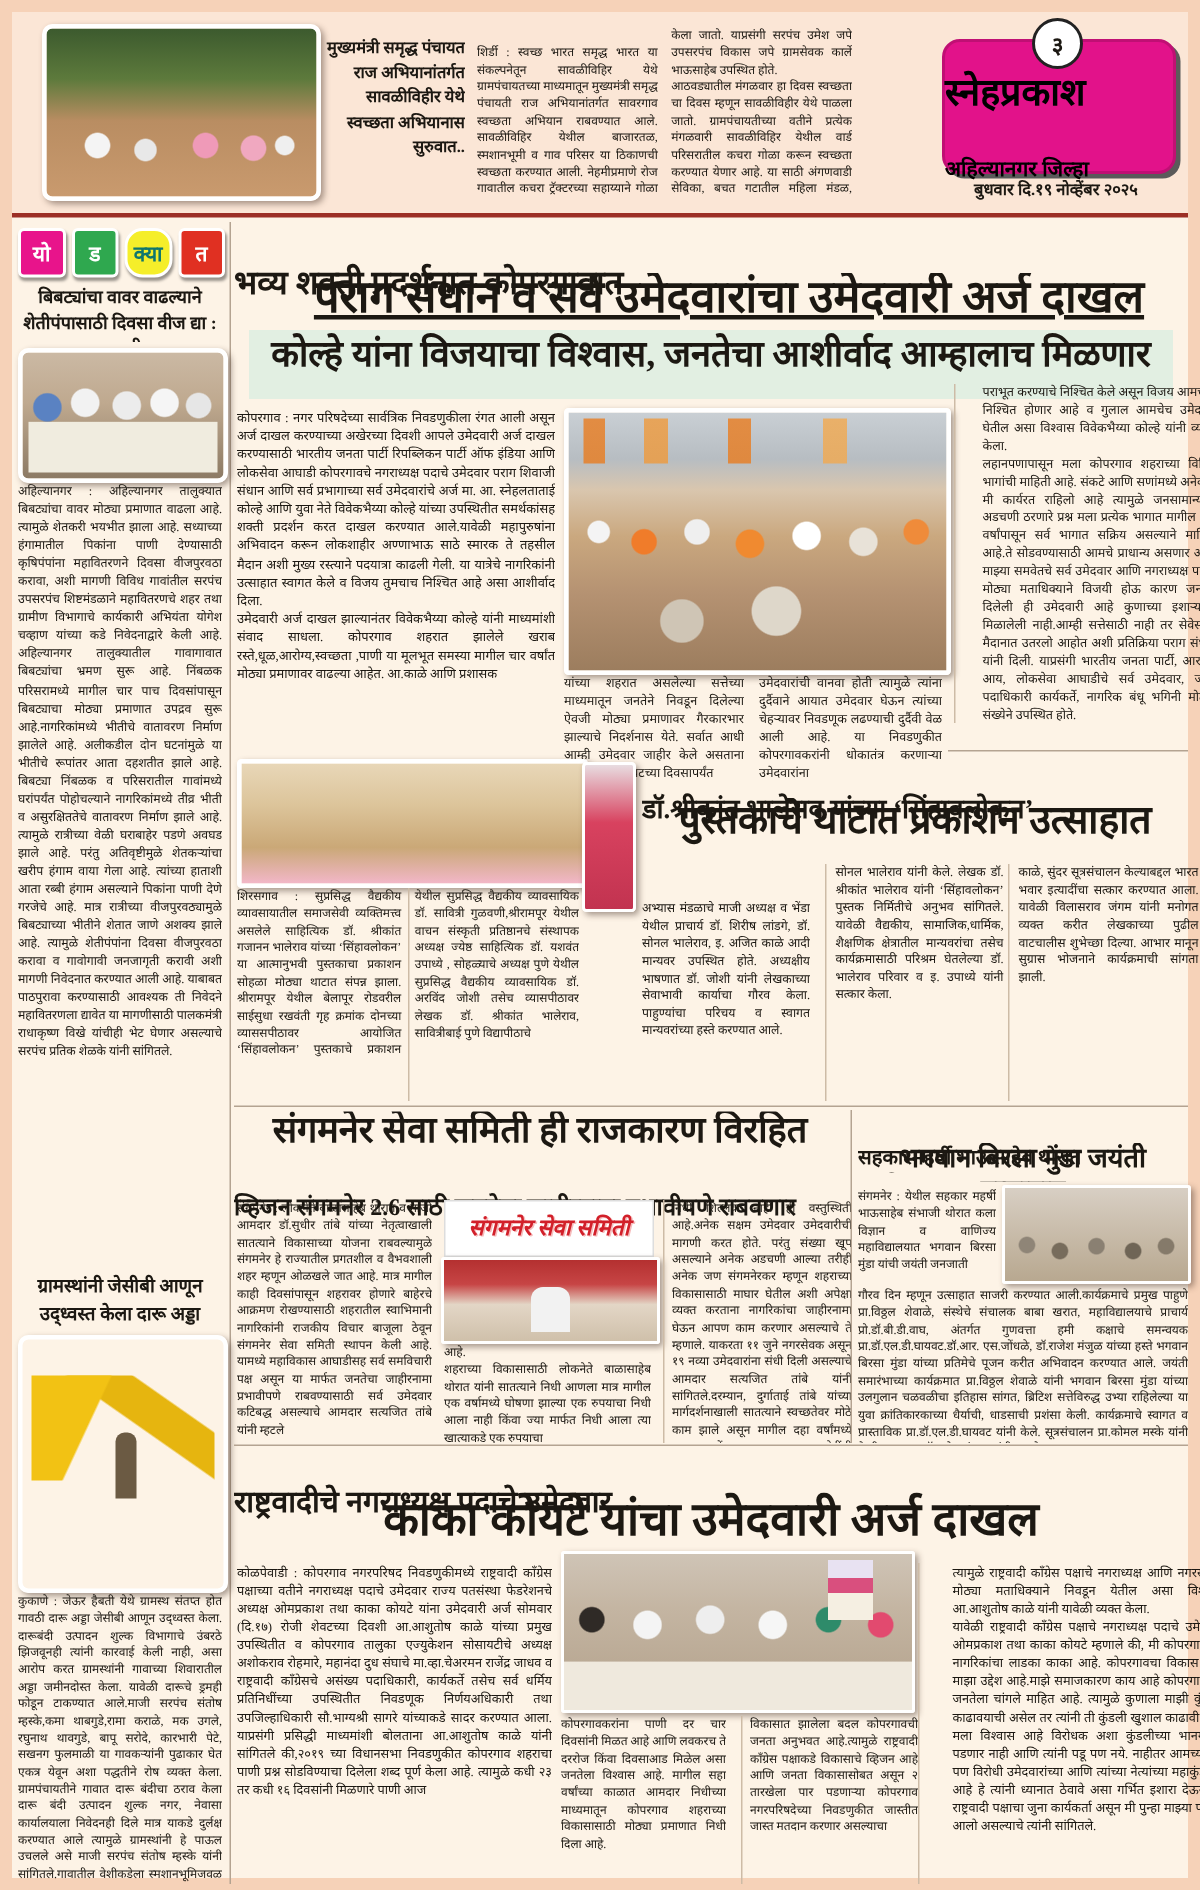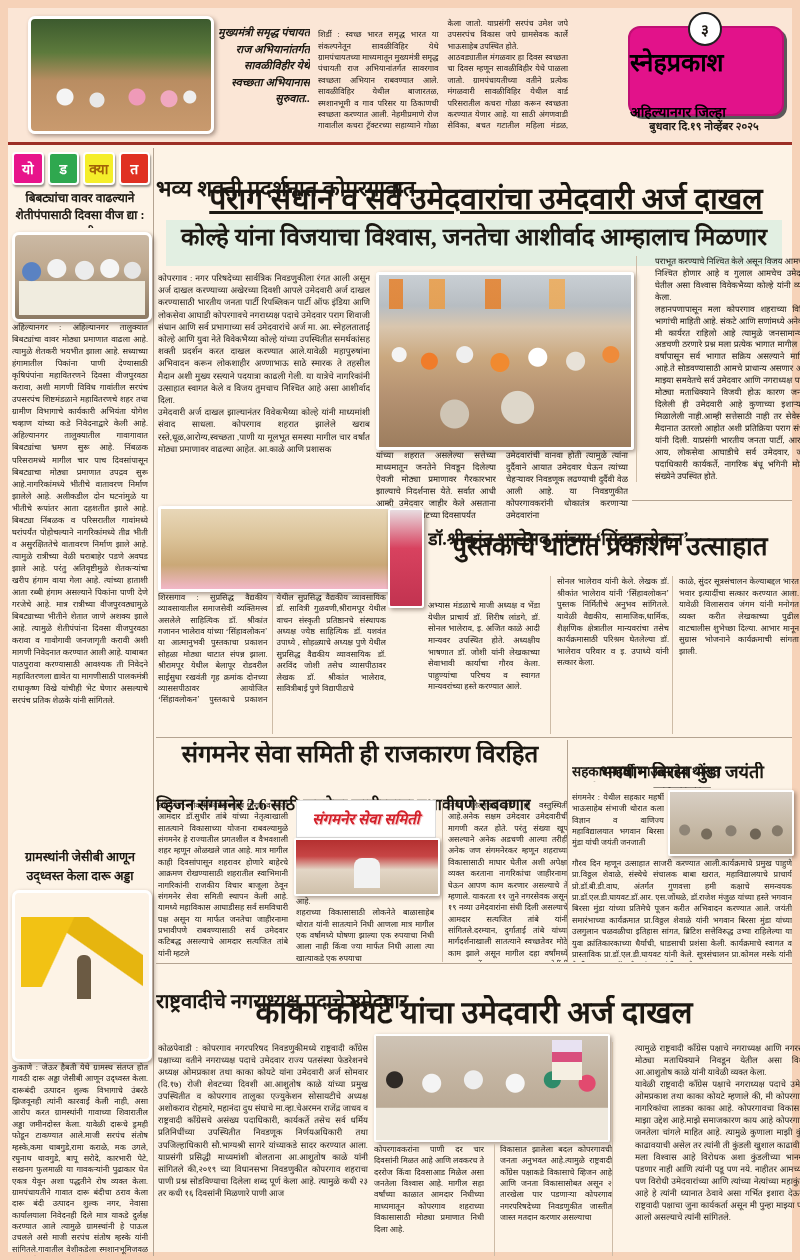--- a/index.html
+++ b/index.html
@@ -10,21 +10,21 @@
   .topstrip-bg{left:8px;top:8px;width:784px;height:134px;background:#fbe6d6;}
   .rule-h{background:#9c2f26;}
   .hairline{background:#b4a391;}
   .photo{border:3px solid #ffffff;border-radius:7px;box-shadow:2px 2px 4px rgba(60,40,30,.45);
          overflow:hidden;}
   .body-text{font-size:8.5px;line-height:1.42;text-align:justify;overflow:hidden;
              white-space:pre-line;}
   .headline{font-weight:bold;text-align:center;overflow:hidden;line-height:1.15;}
   .kicker{font-weight:bold;text-align:left;overflow:hidden;margin-top:20px;}
   .subhead-green{background:#e2efe2;font-weight:bold;text-align:center;overflow:hidden;}
-  .caption{font-weight:bold;overflow:hidden;font-style:italic;}
+  .caption{font-weight:bold;overflow:hidden;}
   .mast-box{background:#e2128a;border:2px solid #c00f74;border-radius:12px;
             box-shadow:3px 3px 0 #5a5a5a;color:#000000;text-align:left;}
   .letterbox{width:31px;height:29px;border:2px solid #fff;border-radius:4px;
              box-shadow:1px 2px 2px rgba(0,0,0,.4);display:flex;align-items:center;
              justify-content:center;font-weight:bold;font-size:14px;color:#fff;}
   .cols2{column-count:2;column-gap:9px;column-rule:1px solid #cdbba6;}
   .logo-box{background:#fff;border:1px solid #ddd;display:flex;align-items:center;
             justify-content:center;text-align:center;color:#d2202a;font-weight:bold;
             font-style:italic;font-size:15px;line-height:1.1;
             text-shadow:1px 1px 0 #f6bcbc;}
@@ -59,21 +59,21 @@
      font-weight:bold;font-size:15px;z-index:3;">३</div>
 <div class="abs" style="left:620px;top:118px;width:168px;text-align:center;font-weight:bold;font-size:11px;">बुधवार दि.१९ नोव्हेंबर २०२५</div>
 
 <div class="abs rule-h" style="left:8px;top:142px;width:784px;height:3px;"></div>
 
 <div class="abs hairline" style="left:153px;top:148px;width:1px;height:1108px;"></div>
 
 <div class="abs" style="left:12px;top:152px;width:138px;display:flex;gap:4px;justify-content:center;">
   <div class="letterbox" style="background:#e8148b;">यो</div>
   <div class="letterbox" style="background:#2fa84f;">ड</div>
-  <div class="letterbox" style="background:#f5ee2a;color:#a16207;">क्या</div>
+  <div class="letterbox" style="background:#f5ee2a;color:#0f766e;border-radius:12px;">क्या</div>
   <div class="letterbox" style="background:#e03022;">त</div>
 </div>
 
 <div class="abs headline" style="left:10px;top:190px;width:140px;height:38px;font-size:12px;line-height:1.4;">बिबट्यांचा वावर वाढल्याने शेतीपंपासाठी दिवसा वीज द्या : मागणी</div>
 
 <div class="abs photo" style="left:12px;top:232px;width:134px;height:84px;
      background:linear-gradient(180deg,#cbb9a4 0%,#bfa98f 40%,#8c7a64 100%);">
   <div class="abs" style="left:4px;top:18px;width:126px;height:62px;
        background:radial-gradient(circle at 10% 30%,#5a82c2 0 9px,transparent 10px),
                   radial-gradient(circle at 30% 25%,#f2f2f2 0 9px,transparent 10px),

